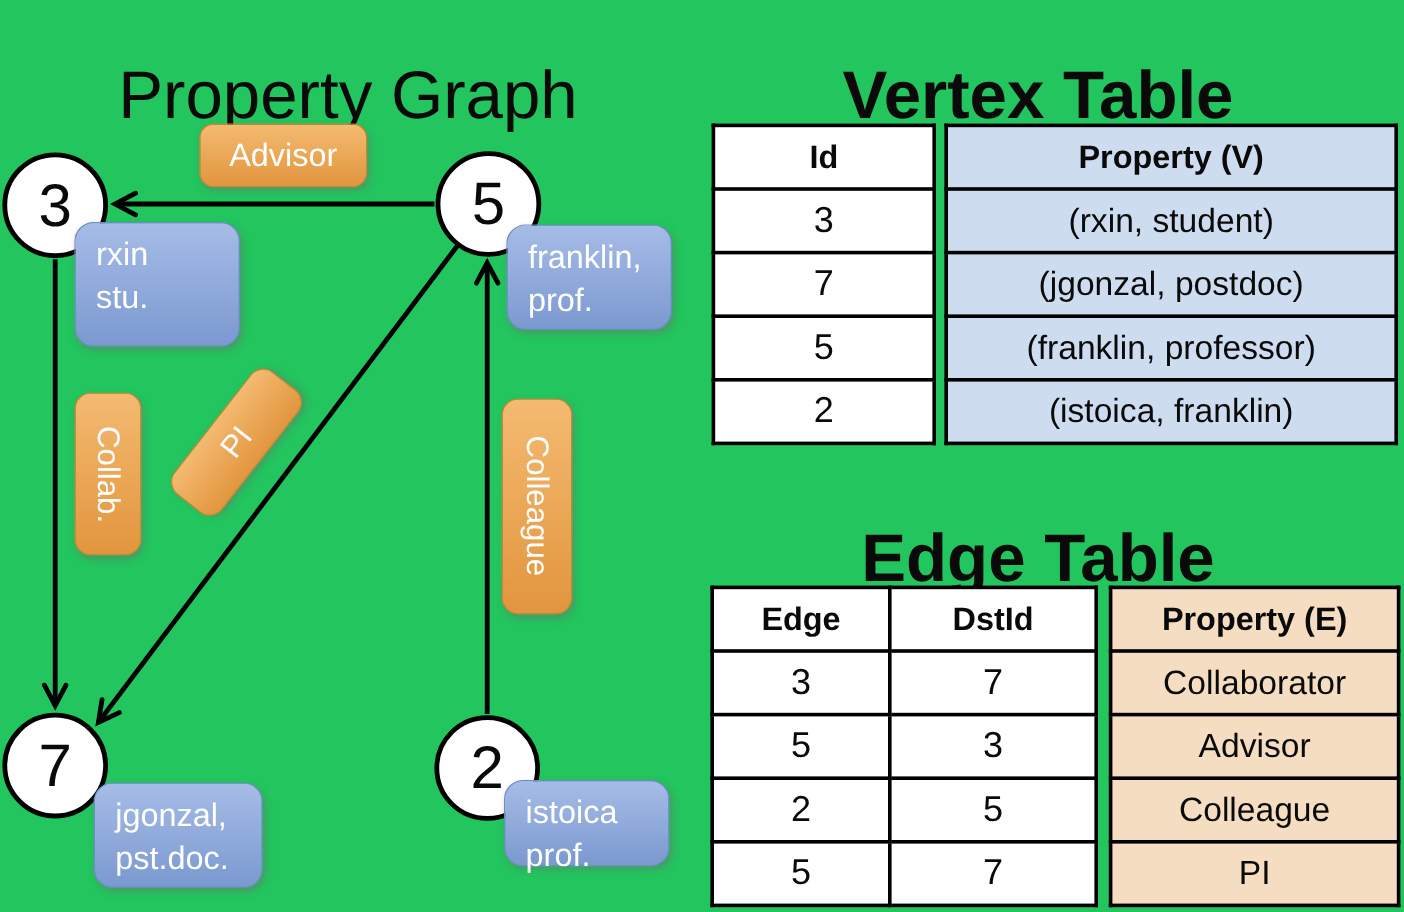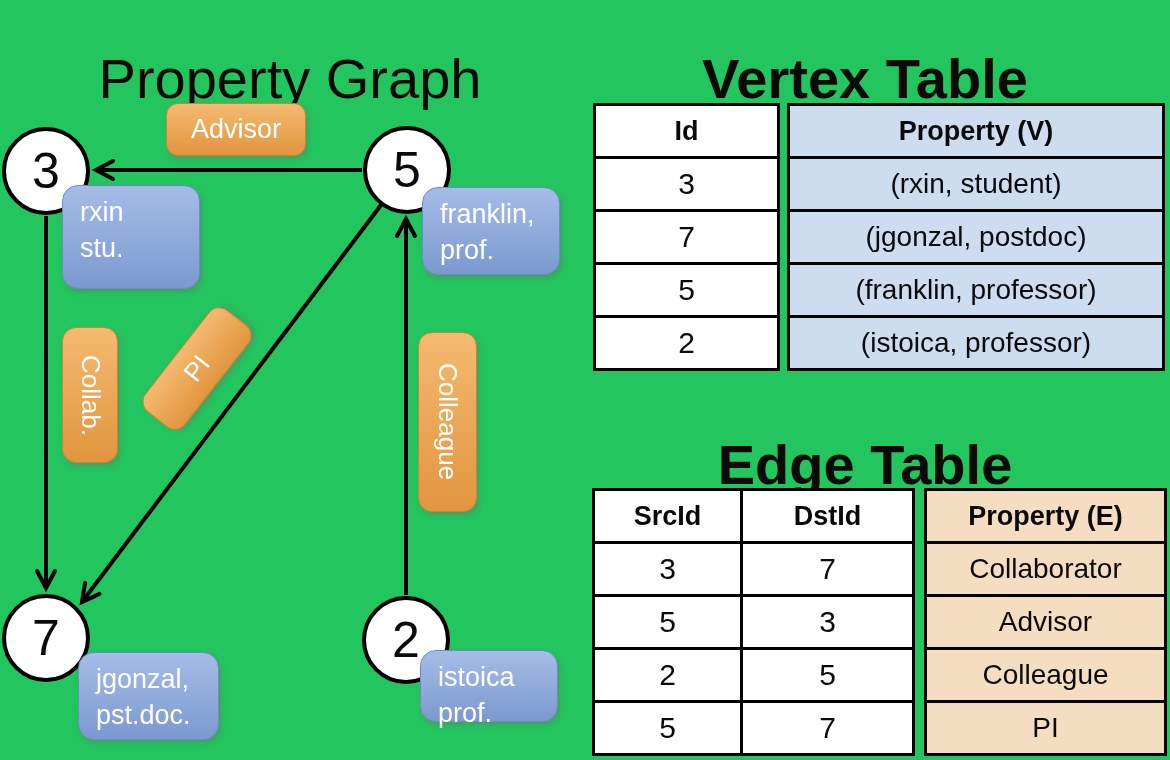--- a/index.html
+++ b/index.html
@@ -134,37 +134,37 @@
       <tr>
             <td class="txt bgblue">(rxin, student)</td>
           </tr>
       <tr>
             <td class="txt bgblue">(jgonzal, postdoc)</td>
           </tr>
       <tr>
             <td class="txt bgblue">(franklin, professor)</td>
           </tr>
       <tr>
-            <td class="txt bgblue">(istoica, professor)</td>
+            <td class="txt bgblue">(istoica, franklin)</td>
           </tr>
     </tbody>
       </table>
   </div>
 
   <h1 class="rtitle etitle">Edge Table</h1>
 
   <div class="ewrap">
     <table class="tbl" style="width:320px">
       <colgroup>
           <col style="width:148px">
           <col style="width:172px">
         </colgroup>
       <tbody>
           <tr>
-        <td class="hdr">SrcId</td>
+        <td class="hdr">Edge</td>
         <td class="hdr">DstId</td>
       </tr>
       <tr>
         <td>3</td>
         <td>7</td>
       </tr>
       <tr>
         <td>5</td>
         <td>3</td>
       </tr>

